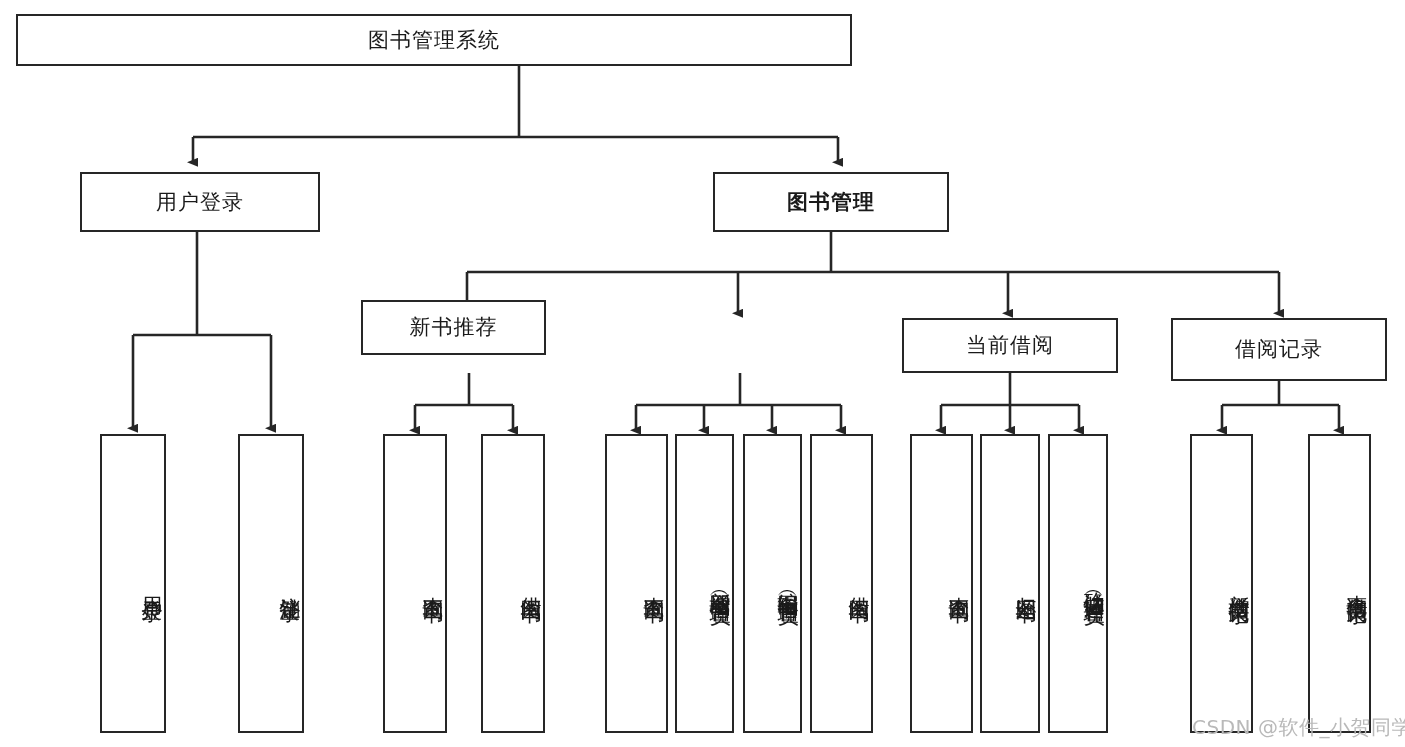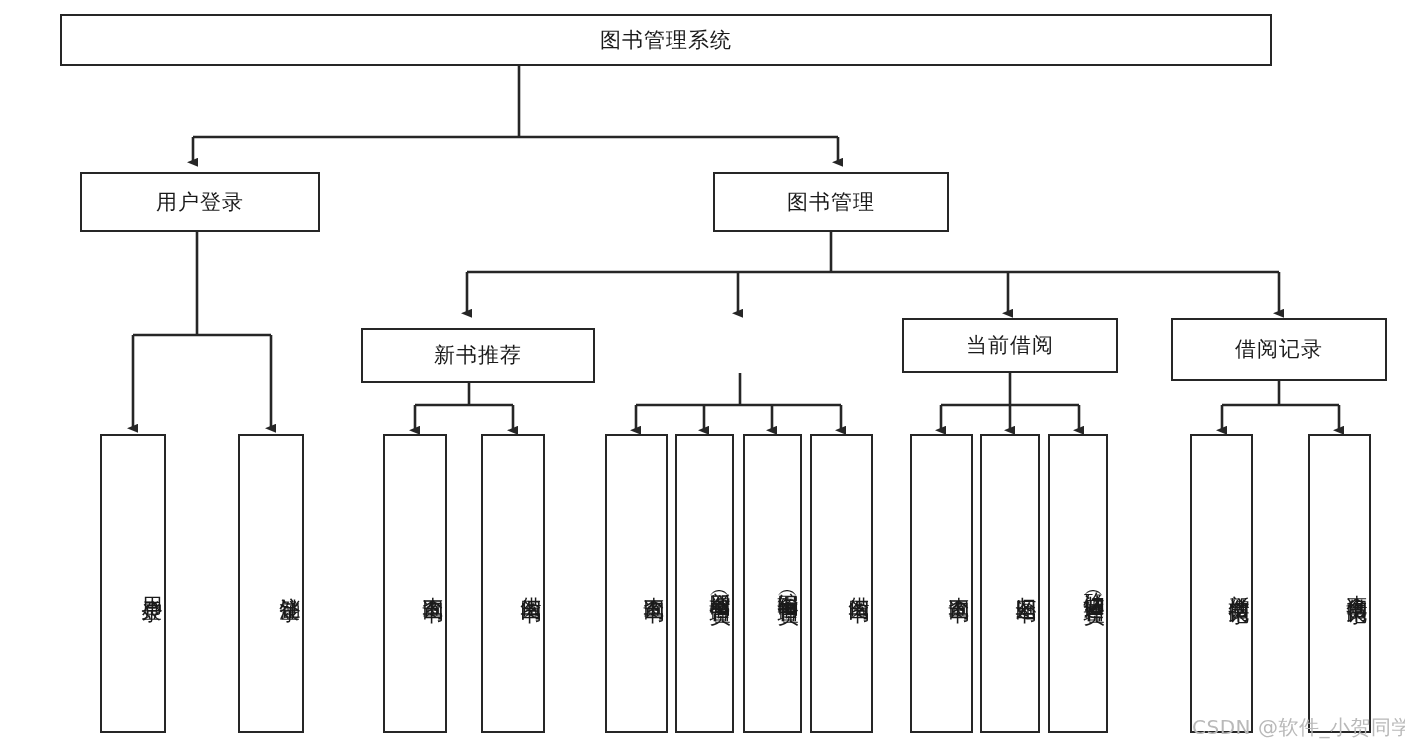--- a/index.html
+++ b/index.html
@@ -132,33 +132,33 @@
     </g>
 
     <g stroke="#262626" stroke-width="2.6" fill="none">
       <path d="M1279,373 L1279,405"></path>
       <path d="M1222,405 L1339,405"></path>
       <path d="M1222,405 L1222,430" marker-end="url(#arrowhead)"></path>
       <path d="M1339,405 L1339,430" marker-end="url(#arrowhead)"></path>
     </g>
   </svg>
 
-  <div class="node horizontal" style="left:16px; top:14px; width:1212px; height:52px;margin-left:44px;">
+  <div class="node horizontal" style="left:16px; top:14px; width:836px; height:52px;">
     <span class="node-label">图书管理系统</span>
   </div>
 
   <div class="node horizontal" style="left:80px; top:172px; width:240px; height:60px;">
     <span class="node-label">用户登录</span>
   </div>
 
-  <div class="node horizontal" style="left:713px; top:172px; width:236px; height:60px;">
+  <div class="node horizontal" style="left:713px; top:172px; width:236px; height:60px;font-weight:bold;">
     <span class="node-label">图书管理</span>
   </div>
 
-  <div class="node horizontal" style="left:361px; top:328px; width:234px; height:55px;">
+  <div class="node horizontal" style="left:361px; top:300px; width:185px; height:55px;">
     <span class="node-label">新书推荐</span>
   </div>
 
 
   <div class="node horizontal" style="left:902px; top:318px; width:216px; height:55px;">
     <span class="node-label">当前借阅</span>
   </div>
 
   <div class="node horizontal" style="left:1171px; top:318px; width:216px; height:63px;">
     <span class="node-label">借阅记录</span>

